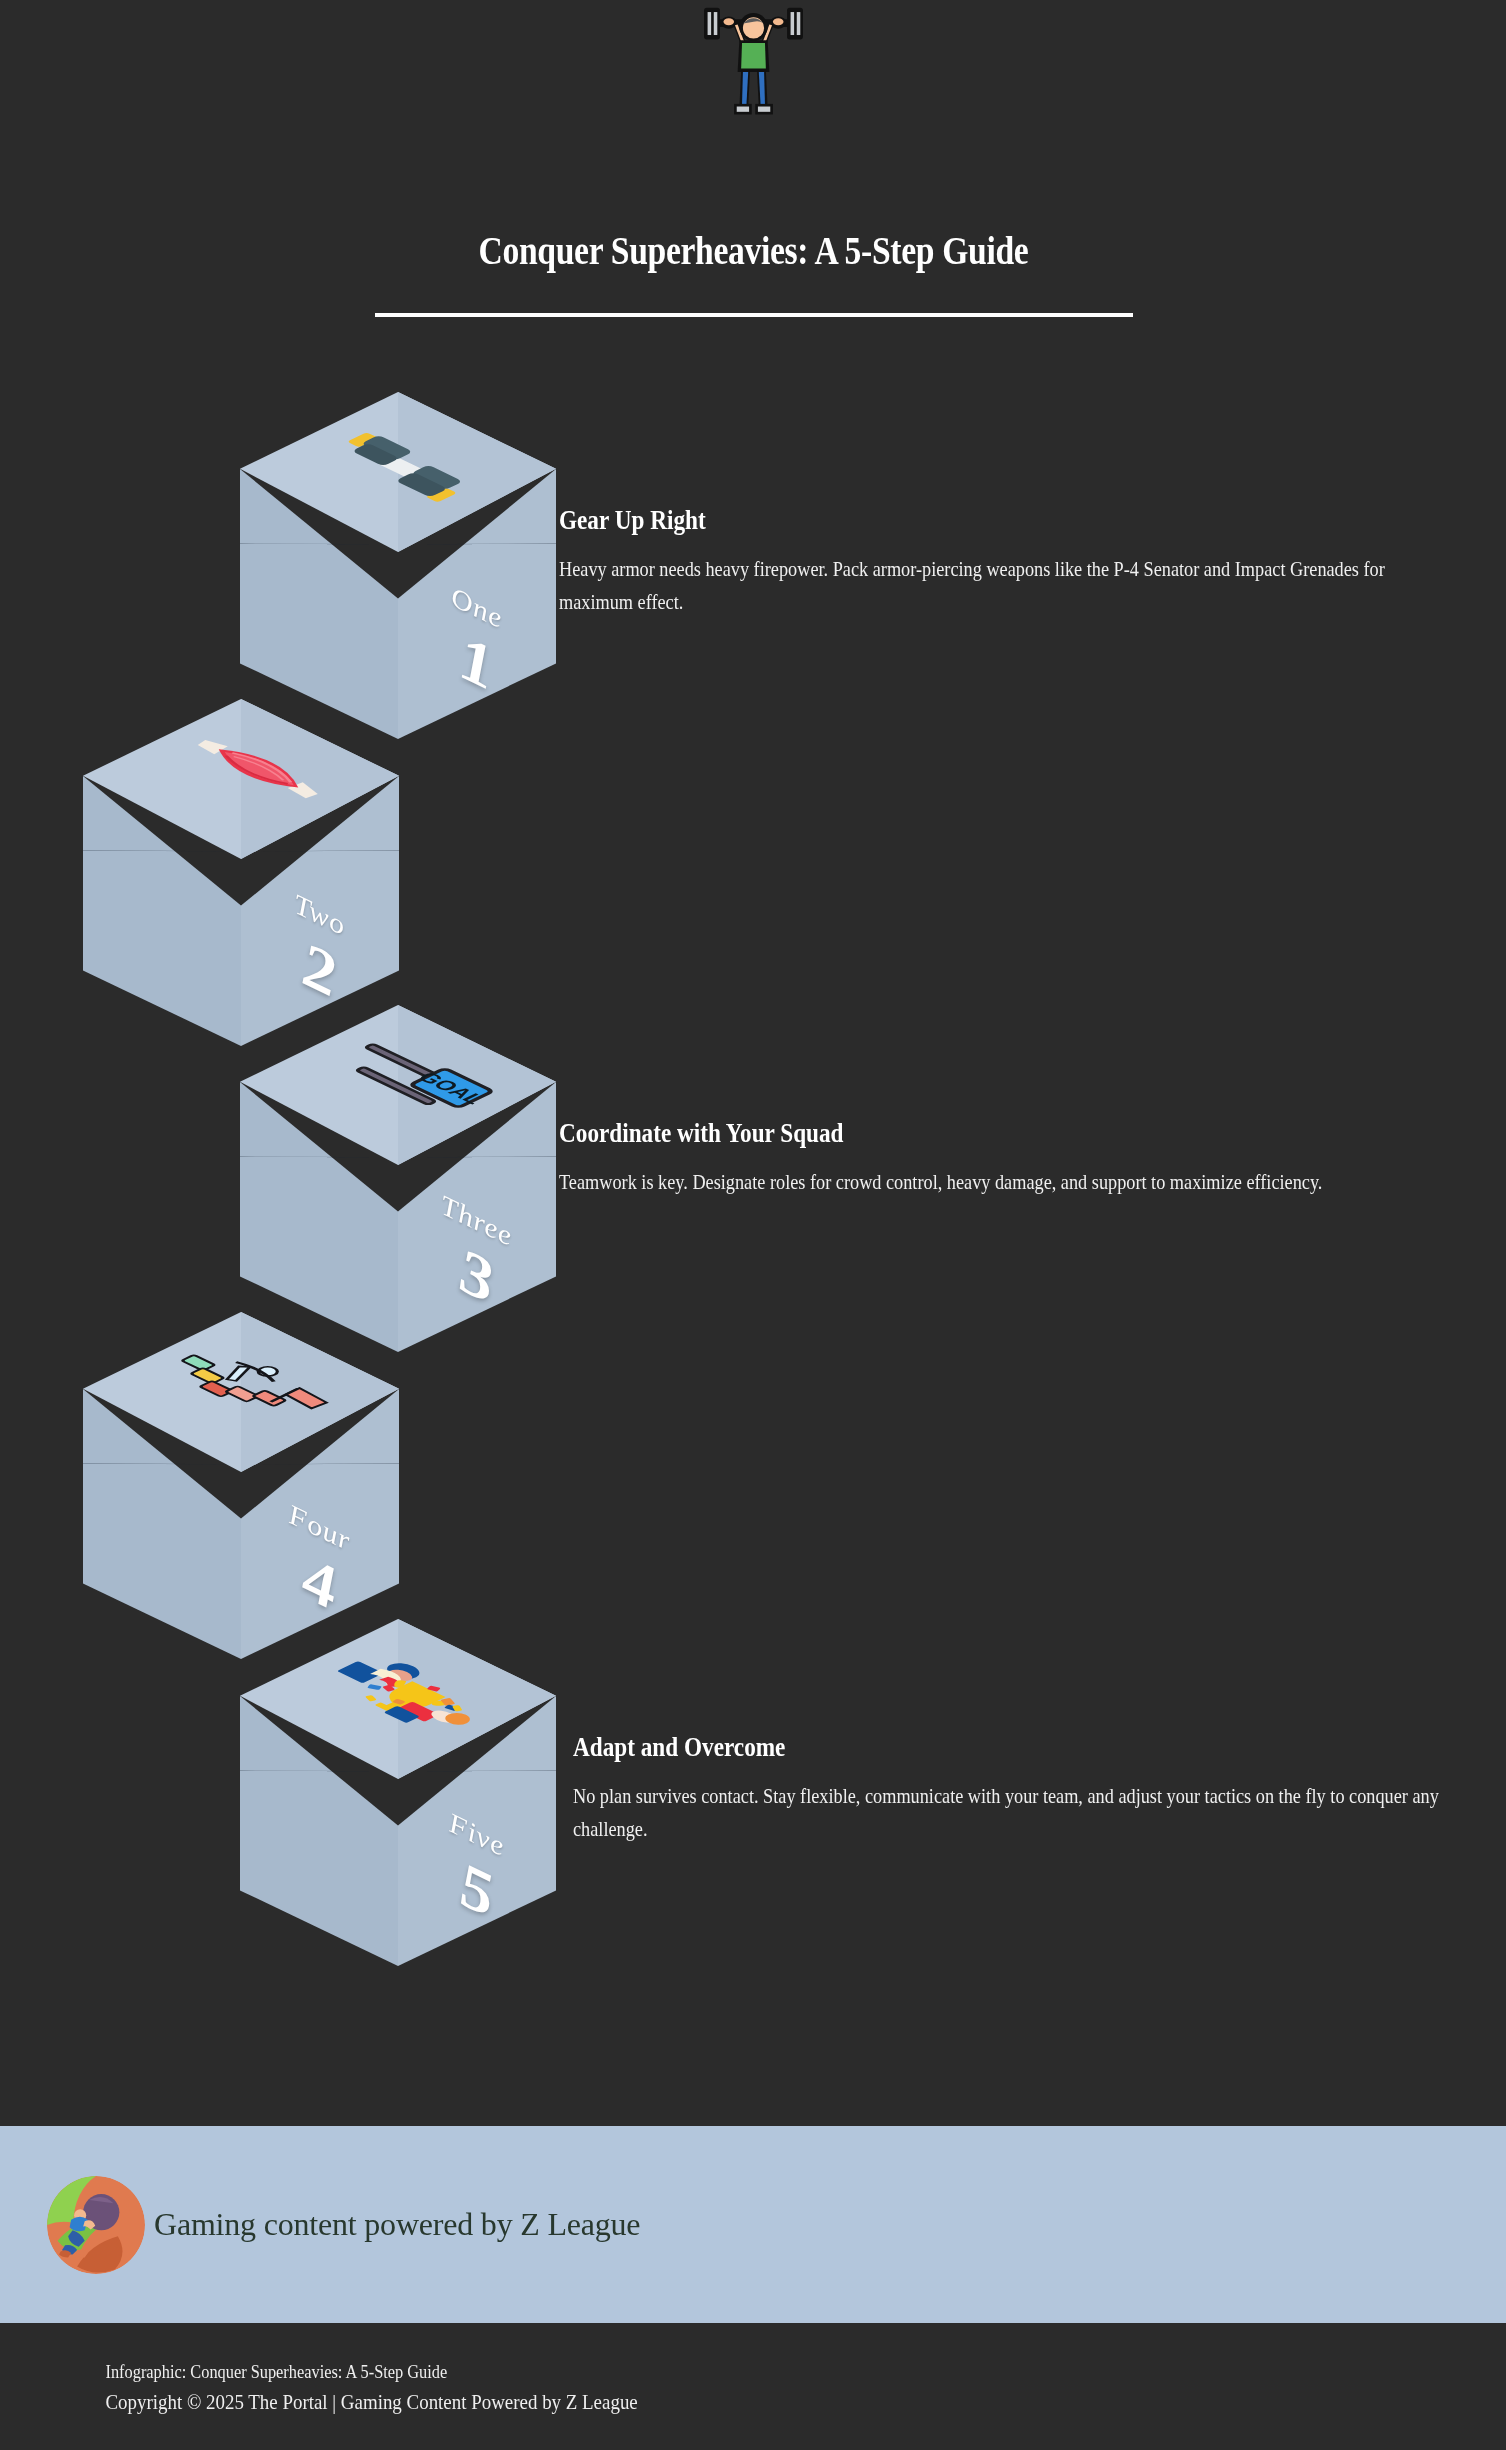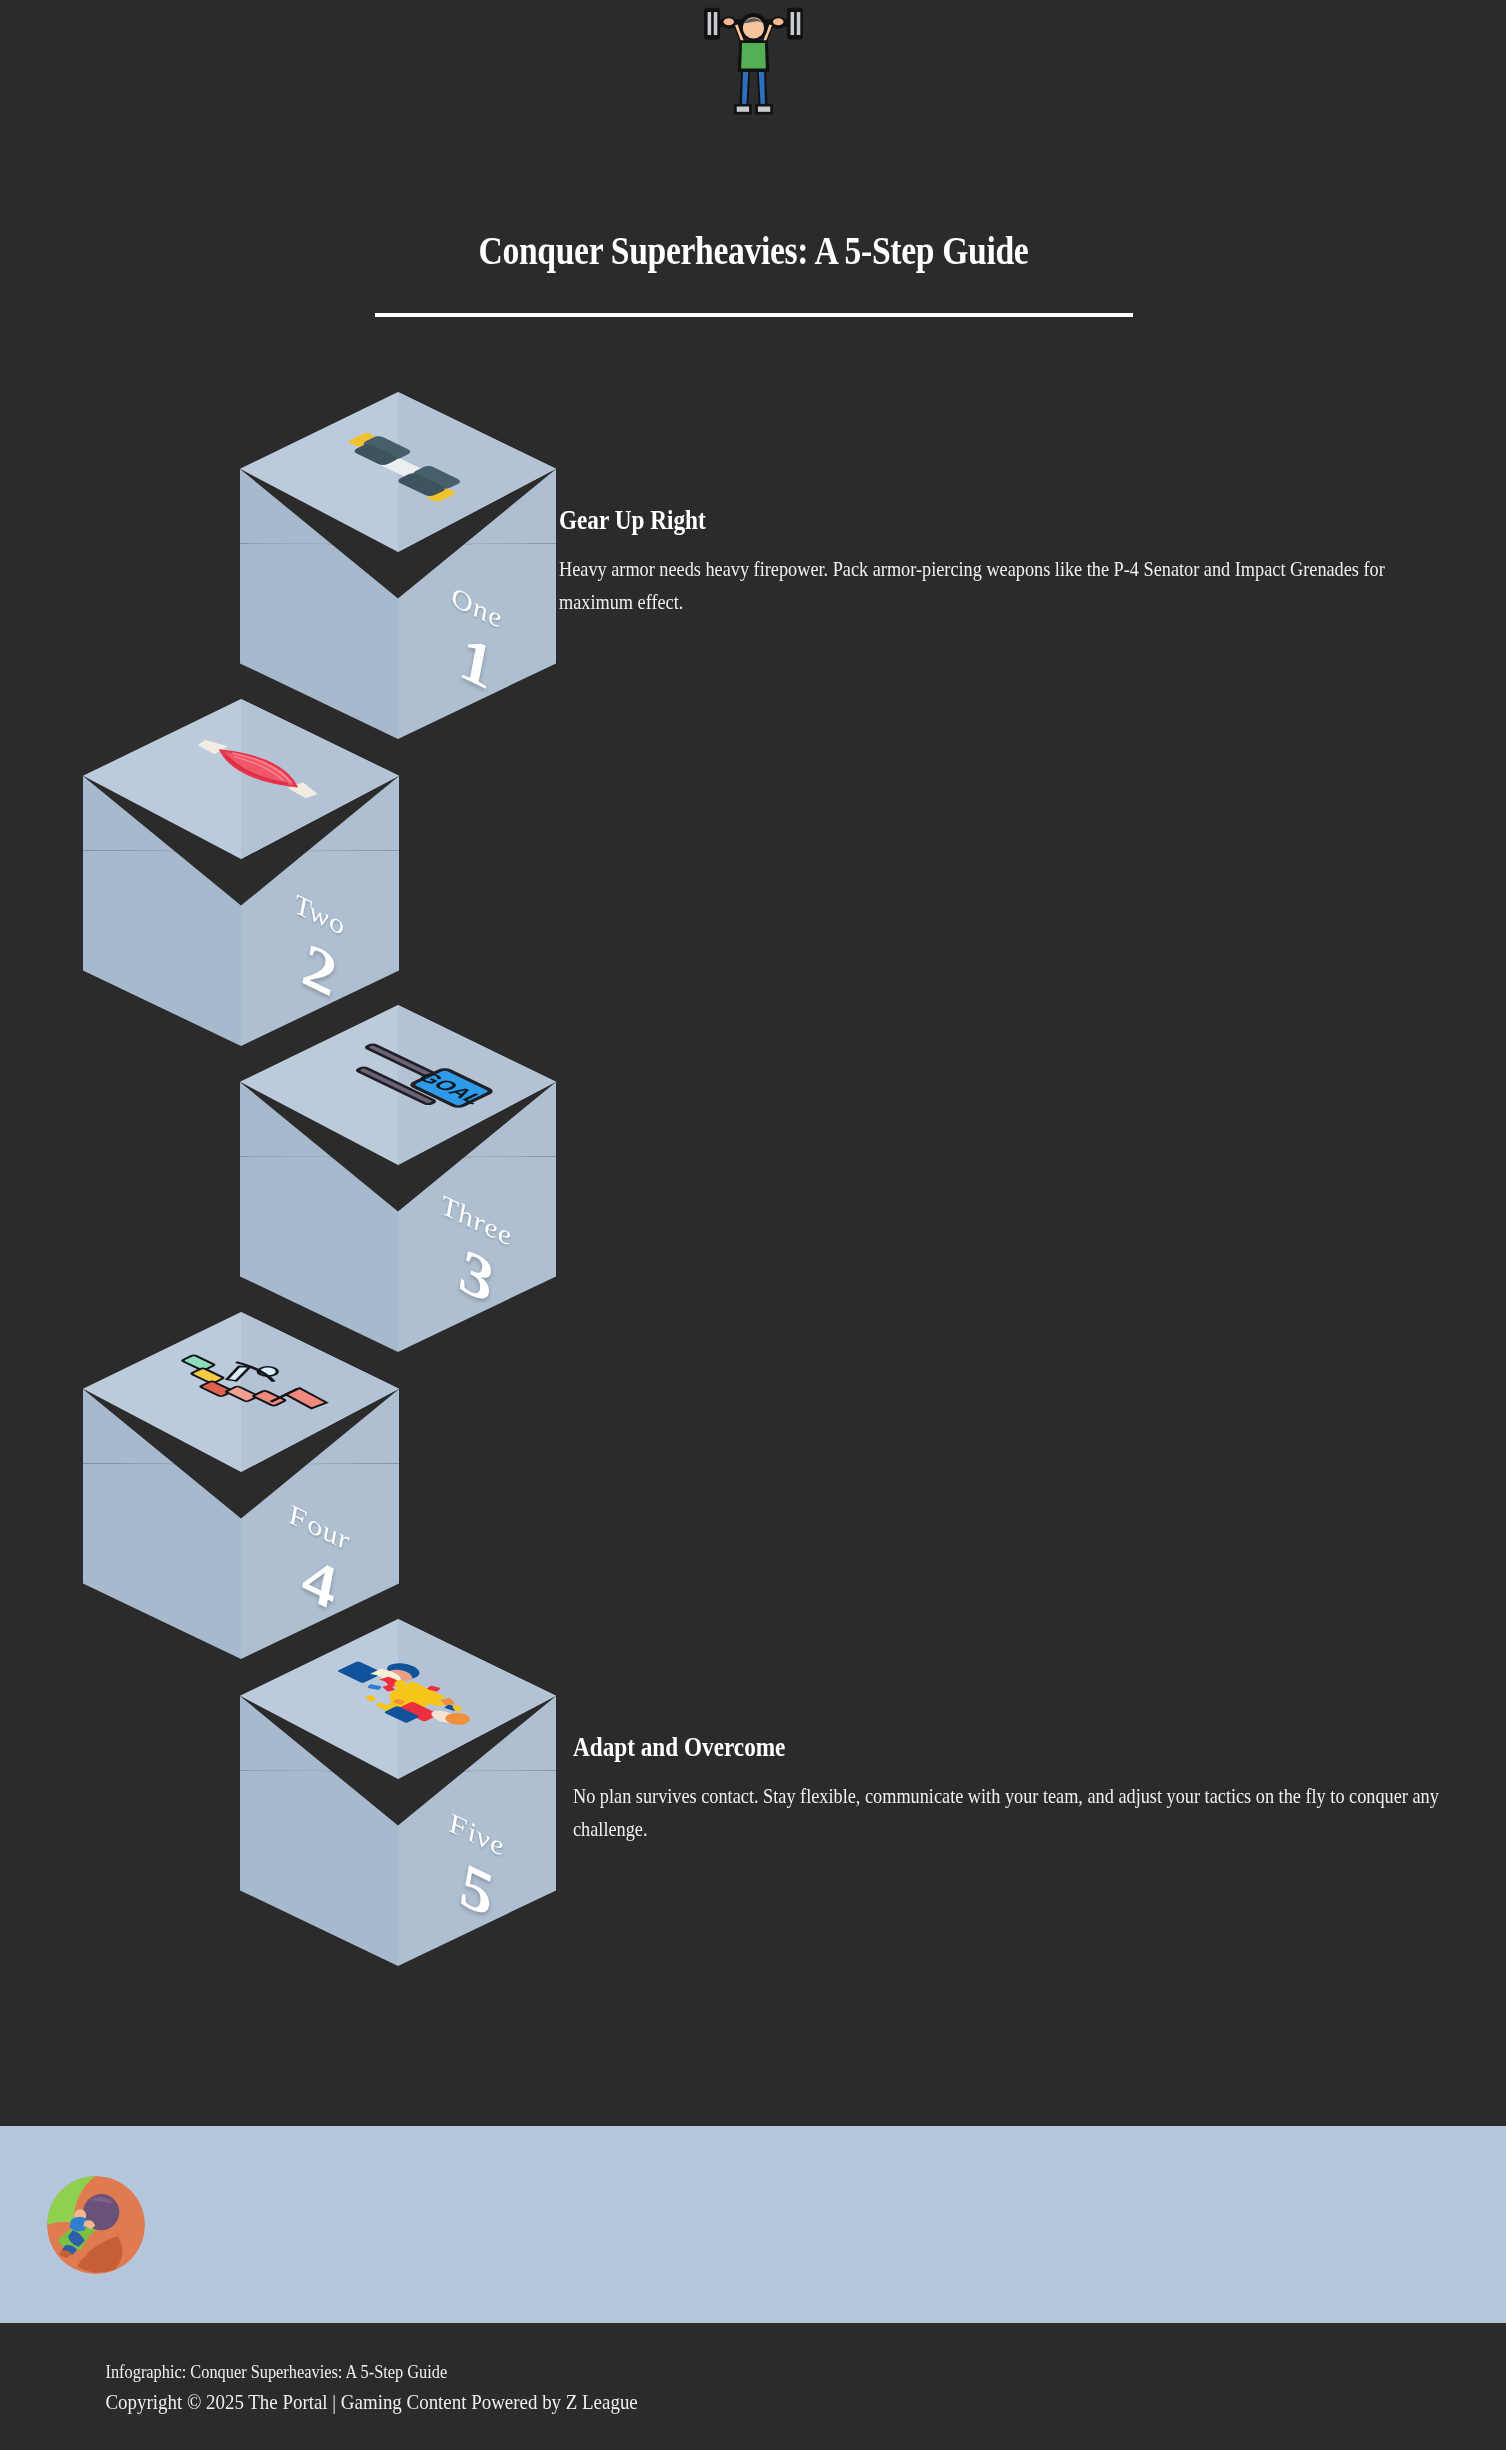--- a/index.html
+++ b/index.html
@@ -371,20 +371,24 @@
             <rect x="14" y="24" width="96" height="10" rx="4" fill="#6b6477" stroke="#1f1f24" stroke-width="4"></rect>
             <rect x="40" y="62" width="96" height="10" rx="4" fill="#6b6477" stroke="#1f1f24" stroke-width="4"></rect>
             <rect x="96" y="10" width="64" height="46" rx="6" fill="#2f9ae8" stroke="#1f1f24" stroke-width="5"></rect>
             <text x="128" y="42" font-family="Liberation Sans, sans-serif" font-size="26" font-weight="bold" fill="#0d1a22" text-anchor="middle">GOAL</text>
           </svg>
         </div>
         <div class="cube-number-block">
           <div class="cube-word">Three</div>
           <div class="cube-numeral">3</div>
         </div>
+      </div>
+      <div class="step-text" style="left:559px; top:112px;">
+        <div class="step-heading">Coordinate with Your Squad</div>
+        <div class="step-body">Teamwork is key. Designate roles for crowd control, heavy damage, and support to maximize efficiency.</div>
       </div>
     </div>
 
     <div class="step" style="top:920px;">
       <div class="cube" style="left:83px; top:0px;">
         <div class="face top"></div>
         <div class="face top-shade"></div>
         <div class="face left"></div>
         <div class="face right"></div>
         <div class="face edge-h"></div>
@@ -466,20 +470,21 @@
         <path d="M56 32 q18 -10 32 4 q-18 -2 -32 -4 z" fill="#7d6189"></path>
         <circle cx="44" cy="52" r="8" fill="#f3b98e"></circle>
         <path d="M32 58 q12 -8 22 0 l-4 14 q-12 4 -20 -4 z" fill="#2f7fd0"></path>
         <path d="M50 60 q10 -4 14 6 l-6 5 q-6 -6 -10 -4 z" fill="#f3b98e"></path>
         <path d="M34 72 q12 4 16 14 l-8 8 q-12 -4 -14 -14 z" fill="#2d5ea8"></path>
         <path d="M24 92 q10 -2 16 6 l-6 6 q-10 0 -14 -6 z" fill="#2d5ea8"></path>
         <path d="M18 100 q8 -4 14 2 l-4 6 q-8 0 -12 -4 z" fill="#c75f35"></path>
         <path d="M40 98 q10 -2 14 4 l-4 6 q-10 0 -12 -6 z" fill="#e07a4f"></path>
       </svg>
     </div>
+    <div class="brand-text">Gaming content powered by Z League</div>
   </div>
 
   <div class="footer">
     <div class="footer-line1">Infographic: Conquer Superheavies: A 5-Step Guide</div>
     <div class="footer-line2">Copyright © 2025 The Portal | Gaming Content Powered by Z League</div>
   </div>
 
 </div>
 
 

